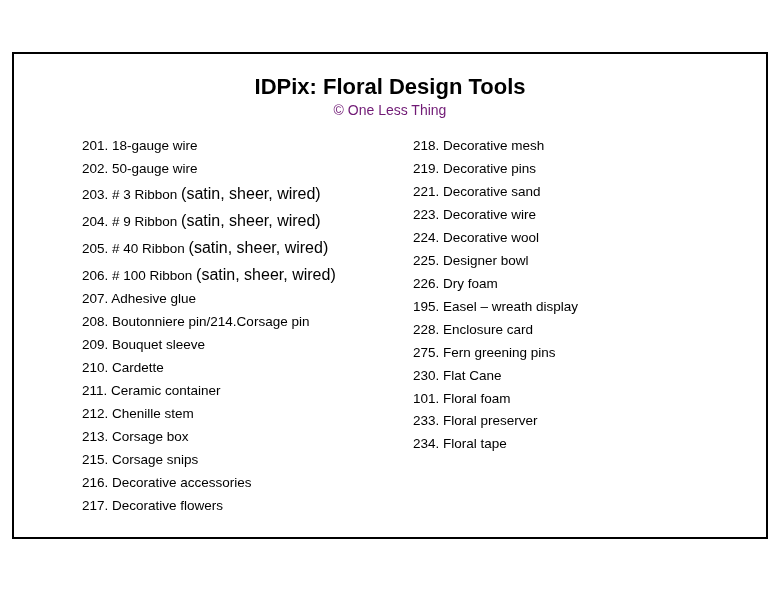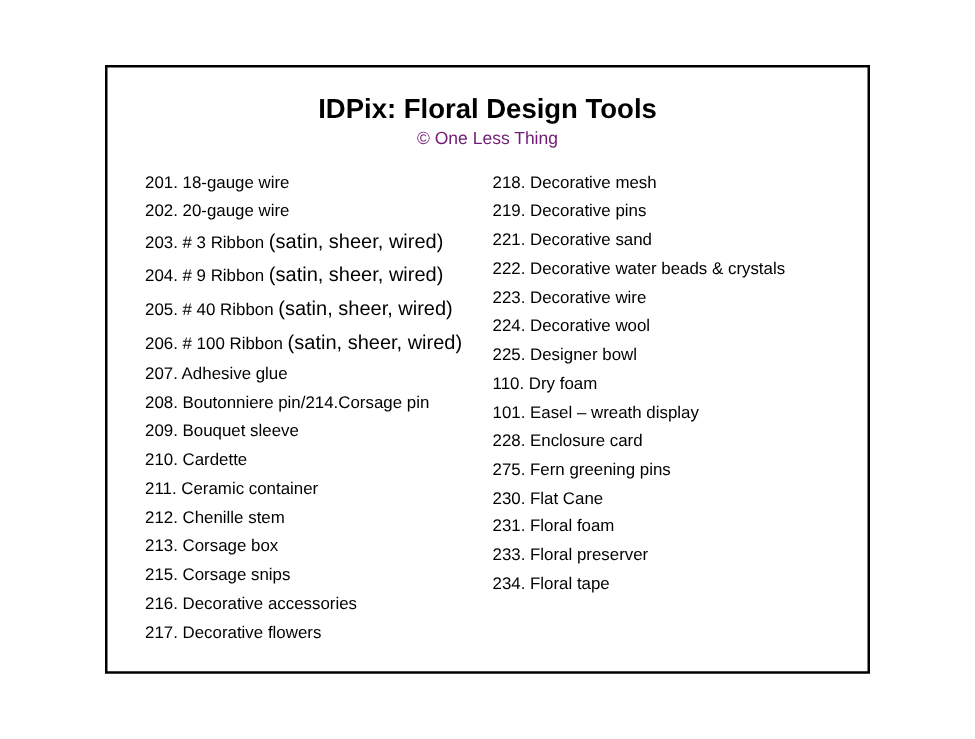--- a/index.html
+++ b/index.html
@@ -12,21 +12,21 @@
       width: 780px;
       height: 591px;
       background: #ffffff;
       font-family: Arial, Helvetica, sans-serif;
       display: flex;
       align-items: center;
       justify-content: center;
     }
 
     .page-container {
-      width: 612px;
+      width: 756px;
       padding: 20px 30px;
       border: 2px solid #000;
     }
 
     .header {
       text-align: center;
       margin-bottom: 18px;
     }
 
     .header-title {
@@ -37,20 +37,21 @@
 
     .header-subtitle {
       font-size: 14px;
       color: #701a75;
       margin-top: 2px;
     }
 
     .content {
       display: flex;
       gap: 8px;
+      margin-left: 38px;
     }
 
     .column {
       flex: 1;
       display: flex;
       flex-direction: column;
       gap: 2px;
     }
 
     .list-item {
@@ -67,47 +68,46 @@
 <body>
 
 <div class="page-container">
   <div class="header">
     <div class="header-title">IDPix: Floral Design Tools</div>
     <div class="header-subtitle">© One Less Thing</div>
   </div>
   <div class="content">
     <div class="column" id="left-col">
         <div class="list-item">201. 18-gauge wire</div>
-        <div class="list-item">202. 20-gauge wire</div>
+        <div class="list-item">202. 50-gauge wire</div>
         <div class="list-item">203. # 3 Ribbon <span class="small">(satin, sheer, wired)</span></div>
         <div class="list-item">204. # 9 Ribbon <span class="small">(satin, sheer, wired)</span></div>
         <div class="list-item">205. # 40 Ribbon <span class="small">(satin, sheer, wired)</span></div>
         <div class="list-item">206. # 100 Ribbon <span class="small">(satin, sheer, wired)</span></div>
         <div class="list-item">207. Adhesive glue</div>
         <div class="list-item">208. Boutonniere pin/214.Corsage pin</div>
         <div class="list-item">209. Bouquet sleeve</div>
         <div class="list-item">210. Cardette</div>
         <div class="list-item">211. Ceramic container</div>
         <div class="list-item">212. Chenille stem</div>
         <div class="list-item">213. Corsage box</div>
         <div class="list-item">215. Corsage snips</div>
         <div class="list-item">216. Decorative accessories</div>
         <div class="list-item">217. Decorative flowers</div>
       </div>
     <div class="column" id="right-col">
         <div class="list-item">218. Decorative mesh</div>
         <div class="list-item">219. Decorative pins</div>
         <div class="list-item">221. Decorative sand</div>
-        <div class="list-item">222. Decorative water beads &amp; crystals</div>
         <div class="list-item">223. Decorative wire</div>
         <div class="list-item">224. Decorative wool</div>
         <div class="list-item">225. Designer bowl</div>
-        <div class="list-item">110. Dry foam</div>
-        <div class="list-item">101. Easel – wreath display</div>
+        <div class="list-item">226. Dry foam</div>
+        <div class="list-item">195. Easel – wreath display</div>
         <div class="list-item">228. Enclosure card</div>
         <div class="list-item">275. Fern greening pins</div>
         <div class="list-item">230. Flat Cane</div>
-        <div class="list-item">231. Floral foam</div>
+        <div class="list-item">101. Floral foam</div>
         <div class="list-item">233. Floral preserver</div>
         <div class="list-item">234. Floral tape</div>
       </div>
   </div>
 </div>
 
 </body></html>

